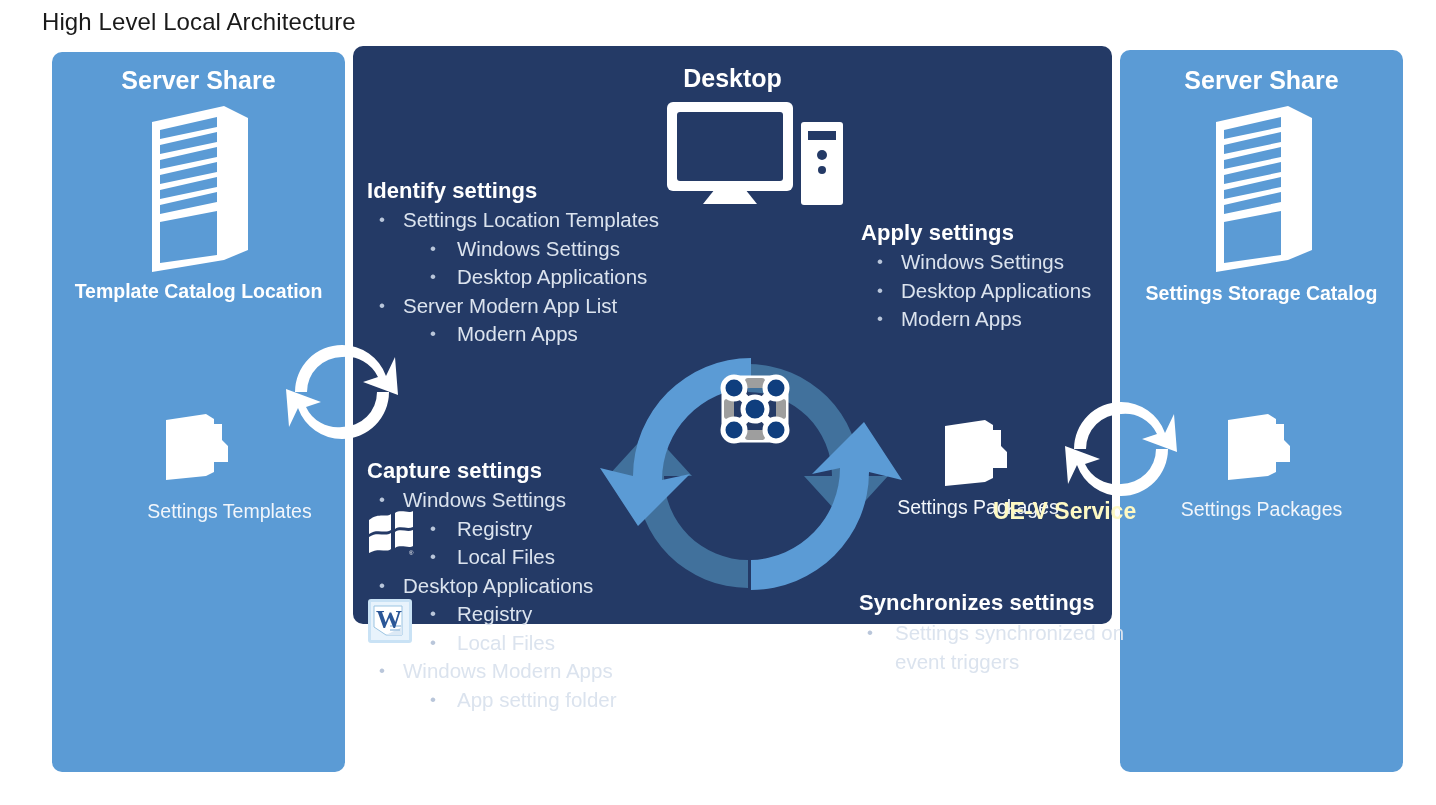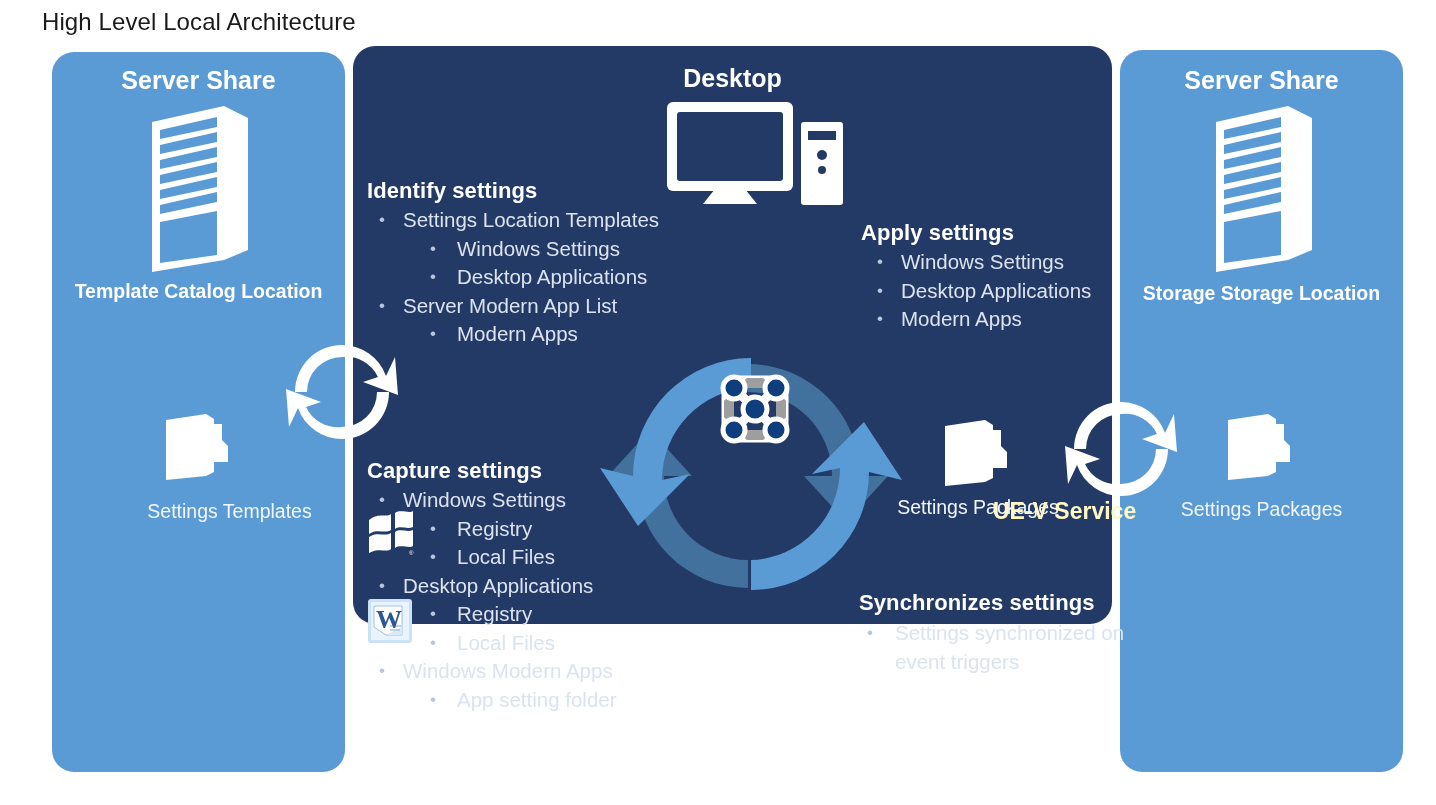--- a/index.html
+++ b/index.html
@@ -6,21 +6,21 @@
   body{width:1436px;height:805px;position:relative;overflow:hidden;
        font-family:"Liberation Sans","DejaVu Sans",sans-serif;}
 
   #page-title{
     position:absolute;left:42px;top:8px;
     font-size:24px;color:#1a1a1a;font-weight:400;letter-spacing:.1px;
     white-space:nowrap;
   }
 
   
-  .panel{position:absolute;border-radius:22px;text-decoration:underline;}
+  .panel{position:absolute;border-radius:10px;text-decoration:underline;}
   #panel-left {left:52px;  top:52px;  width:293px; height:720px; background:#5B9BD5;}
   #panel-right{left:1120px;top:50px;  width:283px; height:722px; background:#5B9BD5;}
   #panel-center{left:353px;top:46px;  width:759px; height:578px; background:#243A66;}
 
   .panel-title{
     position:absolute;width:100%;text-align:center;
     color:#ffffff;font-weight:bold;
   }
   #panel-left  .panel-title{top:14px;font-size:25px;}
   #panel-right .panel-title{top:16px;font-size:25px;}
@@ -115,21 +115,21 @@
         <polygon points="22,45 79,32 79,42 22,54"></polygon>
         <polygon points="22,60 79,47 79,57 22,69"></polygon>
         <polygon points="22,75 79,62 79,72 22,84"></polygon>
         <polygon points="22,90 79,77 79,87 22,99"></polygon>
         <polygon points="22,105 79,92 79,102 22,114"></polygon>
         <polygon points="22,122 79,111 79,155 22,163"></polygon>
       </g>
     </svg>
   </div>
 
-  <div class="caption caption-bold" style="top:232px;">Storage Storage Location</div>
+  <div class="caption caption-bold" style="top:232px;">Settings Storage Catalog</div>
 
   <div class="icon-abs" style="left:104px;top:360px;">
     <svg width="76" height="74" viewBox="0 0 76 74">
       <polygon points="4,10 44,4 44,66 4,70" fill="#ffffff"></polygon>
       <polygon points="44,4 52,9 52,62 44,66" fill="#ffffff"></polygon>
       <polygon points="52,14 60,14 60,30 66,36 66,52 52,52" fill="#ffffff"></polygon>
     </svg>
   </div>
 
   <div class="caption caption-reg" style="top:448px;">Settings Packages</div>

